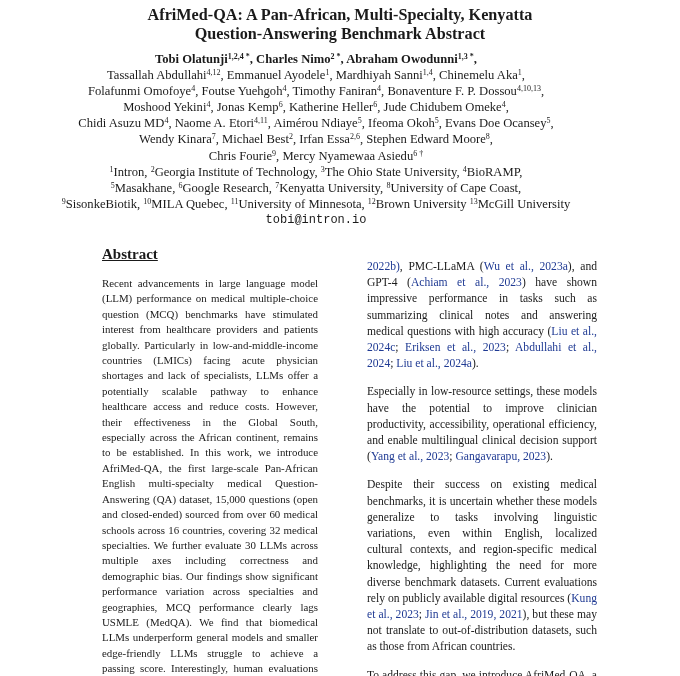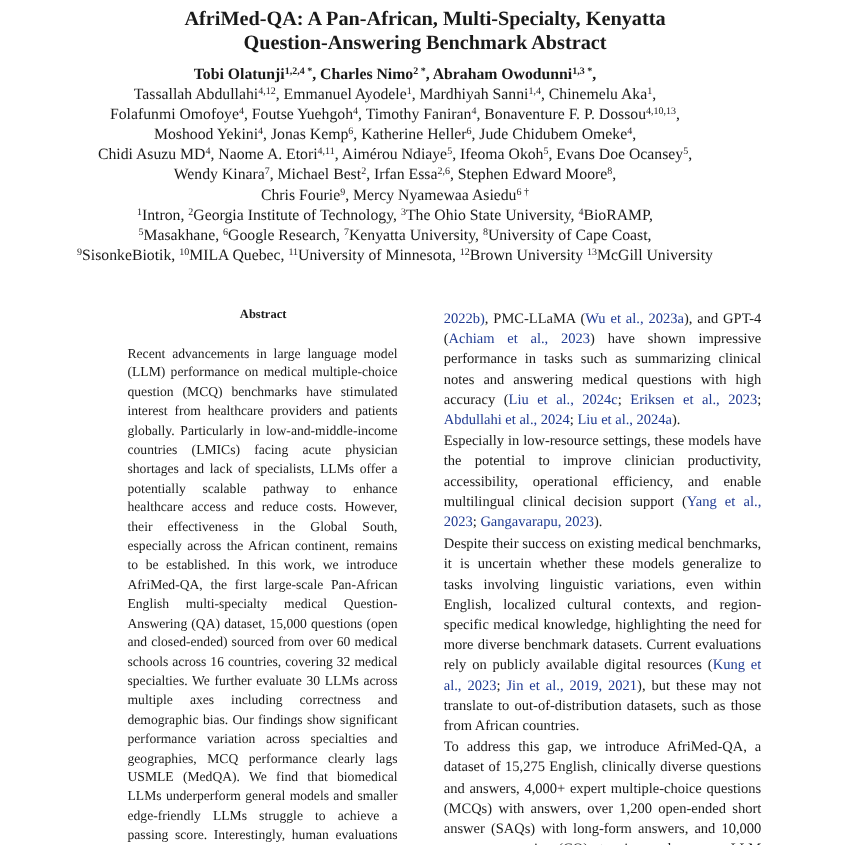--- a/index.html
+++ b/index.html
@@ -14,47 +14,48 @@
   .authors {
     position: absolute; left: 0; top: 51px; width: 632px; text-align: center;
     font-size: 12.6px; line-height: 16.1px;
   }
   .authors .lead { font-weight: bold; }
   sup { font-size: 8px; vertical-align: 4px; line-height: 0; }
   .email {
     font-family: "Liberation Mono", "DejaVu Sans Mono", monospace; font-size: 12px;
   }
   .abstract-head {
-    position: absolute; left: 102px; top: 246px; width: 217px; text-align: center;
-    font-weight: bold; font-size: 10px;
+    position: absolute; left: 102px; top: 246px; width: 217px; text-align: left;
+    font-weight: bold; font-size: 15px; text-decoration: underline;
   }
   .abstract-body {
     position: absolute; left: 102px; top: 276px; width: 216px;
     font-size: 10.9px; line-height: 15.4px; text-align: justify; hyphens: manual;
   }
   .right-col {
     position: absolute; left: 355px; top: 247px; width: 254px;
     font-size: 11.6px; line-height: 16.2px; text-align: justify;
   }
-  .right-col p { margin: 0; }
+  .right-col p { margin: 12px; }
   .right-col p + p { margin-top: 1px; }
   .cite { color: #1f3a93; }
 </style>
 </head>
 <body>
 
 <div class="title">
   <div>AfriMed-QA: A Pan-African, Multi-Specialty, Kenyatta</div>
   <div>Question-Answering Benchmark Abstract</div>
 </div>
 
 <div class="authors">
   <div class="lead" id="lead-authors"><span>Tobi Olatunji</span><sup>1,2,4 *</sup>, <span>Charles Nimo</span><sup>2 *</sup>, <span>Abraham Owodunni</span><sup>1,3 *</sup>, </div>
   <div id="author-list"><span>Tassallah Abdullahi</span><sup>4,12</sup>, <span>Emmanuel Ayodele</span><sup>1</sup>, <span>Mardhiyah Sanni</span><sup>1,4</sup>, <span>Chinemelu Aka</span><sup>1</sup>, <br><span>Folafunmi Omofoye</span><sup>4</sup>, <span>Foutse Yuehgoh</span><sup>4</sup>, <span>Timothy Faniran</span><sup>4</sup>, <span>Bonaventure F. P. Dossou</span><sup>4,10,13</sup>, <br><span>Moshood Yekini</span><sup>4</sup>, <span>Jonas Kemp</span><sup>6</sup>, <span>Katherine Heller</span><sup>6</sup>, <span>Jude Chidubem Omeke</span><sup>4</sup>, <br><span>Chidi Asuzu MD</span><sup>4</sup>, <span>Naome A. Etori</span><sup>4,11</sup>, <span>Aimérou Ndiaye</span><sup>5</sup>, <span>Ifeoma Okoh</span><sup>5</sup>, <span>Evans Doe Ocansey</span><sup>5</sup>, <br><span>Wendy Kinara</span><sup>7</sup>, <span>Michael Best</span><sup>2</sup>, <span>Irfan Essa</span><sup>2,6</sup>, <span>Stephen Edward Moore</span><sup>8</sup>, <br><span>Chris Fourie</span><sup>9</sup>, <span>Mercy Nyamewaa Asiedu</span><sup>6 †</sup></div>
   <div id="affiliations"><sup>1</sup><span>Intron</span>, <sup>2</sup><span>Georgia Institute of Technology</span>, <sup>3</sup><span>The Ohio State University</span>, <sup>4</sup><span>BioRAMP</span>, <br><sup>5</sup><span>Masakhane</span>, <sup>6</sup><span>Google Research</span>, <sup>7</sup><span>Kenyatta University</span>, <sup>8</sup><span>University of Cape Coast</span>, <br><sup>9</sup><span>SisonkeBiotik</span>, <sup>10</sup><span>MILA Quebec</span>, <sup>11</sup><span>University of Minnesota</span>, <sup>12</sup><span>Brown University</span> <sup>13</sup><span>McGill University</span></div>
+  <div class="email">tobi@intron.io</div>
 </div>
 
 <div class="abstract-head">Abstract</div>
 <div class="abstract-body">Recent advancements in large language model (LLM) performance on medical multiple-choice question (MCQ) benchmarks have stimulated interest from healthcare providers and patients globally. Particularly in low-and-middle-income countries (LMICs) facing acute physician shortages and lack of specialists, LLMs offer a potentially scalable pathway to enhance healthcare access and reduce costs. However, their effectiveness in the Global South, especially across the African continent, remains to be established. In this work, we introduce AfriMed-QA, the first large-scale Pan-African English multi-specialty medical Question-Answering (QA) dataset, 15,000 questions (open and closed-ended) sourced from over 60 medical schools across 16 countries, covering 32 medical specialties. We further evaluate 30 LLMs across multiple axes including correctness and demographic bias. Our findings show significant performance variation across specialties and geographies, MCQ performance clearly lags USMLE (MedQA). We find that biomedical LLMs underperform general models and smaller edge-friendly LLMs struggle to achieve a passing score. Interestingly, human evaluations show a consistent consumer preference for LLM answers and explanations when compared with clinician answers.</div>
 
 <div class="right-col">
   <p id="p1"><span class="cite">2022b)</span><span>, PMC-LLaMA (</span><span class="cite">Wu et al., 2023a</span><span>), and GPT-4 (</span><span class="cite">Achiam et al., 2023</span><span>) have shown impressive performance in tasks such as summarizing clinical notes and answering medical questions with high accuracy (</span><span class="cite">Liu et al., 2024c</span><span>; </span><span class="cite">Eriksen et al., 2023</span><span>; </span><span class="cite">Abdullahi et al., 2024</span><span>; </span><span class="cite">Liu et al., 2024a</span><span>).</span></p>
   <p id="p2"><span>Especially in low-resource settings, these models have the potential to improve clinician productivity, accessibility, operational efficiency, and enable multilingual clinical decision support (</span><span class="cite">Yang et al., 2023</span><span>; </span><span class="cite">Gangavarapu, 2023</span><span>).</span></p>
   <p id="p3"><span>Despite their success on existing medical benchmarks, it is uncertain whether these models generalize to tasks involving linguistic variations, even within English, localized cultural contexts, and region-specific medical knowledge, highlighting the need for more diverse benchmark datasets. Current evaluations rely on publicly available digital resources (</span><span class="cite">Kung et al., 2023</span><span>; </span><span class="cite">Jin et al., 2019, 2021</span><span>), but these may not translate to out-of-distribution datasets, such as those from African countries.</span></p>
   <p id="p4"><span>To address this gap, we introduce AfriMed-QA, a dataset of 15,275 English, clinically diverse questions and answers, 4,000+ expert multiple-choice questions (MCQs) with answers, over 1,200 open-ended short answer (SAQs) with long-form answers, and 10,000 consumer queries (CQ), to rigorously assess LLM performance for correctness</span></p>

